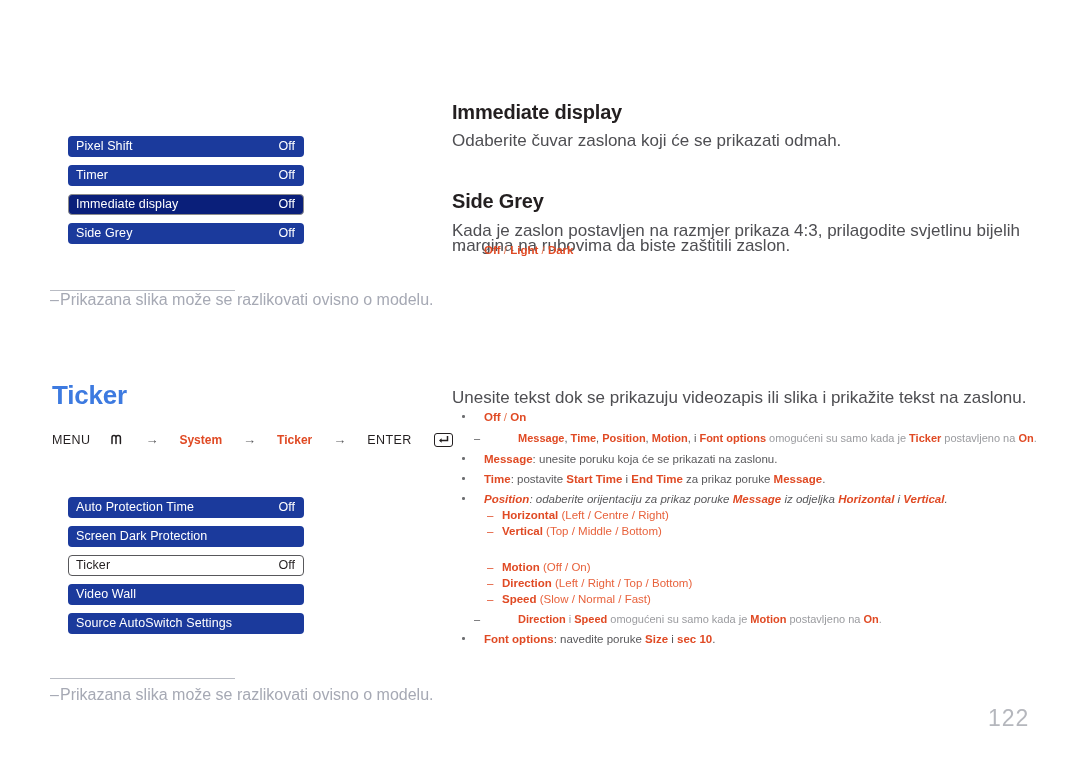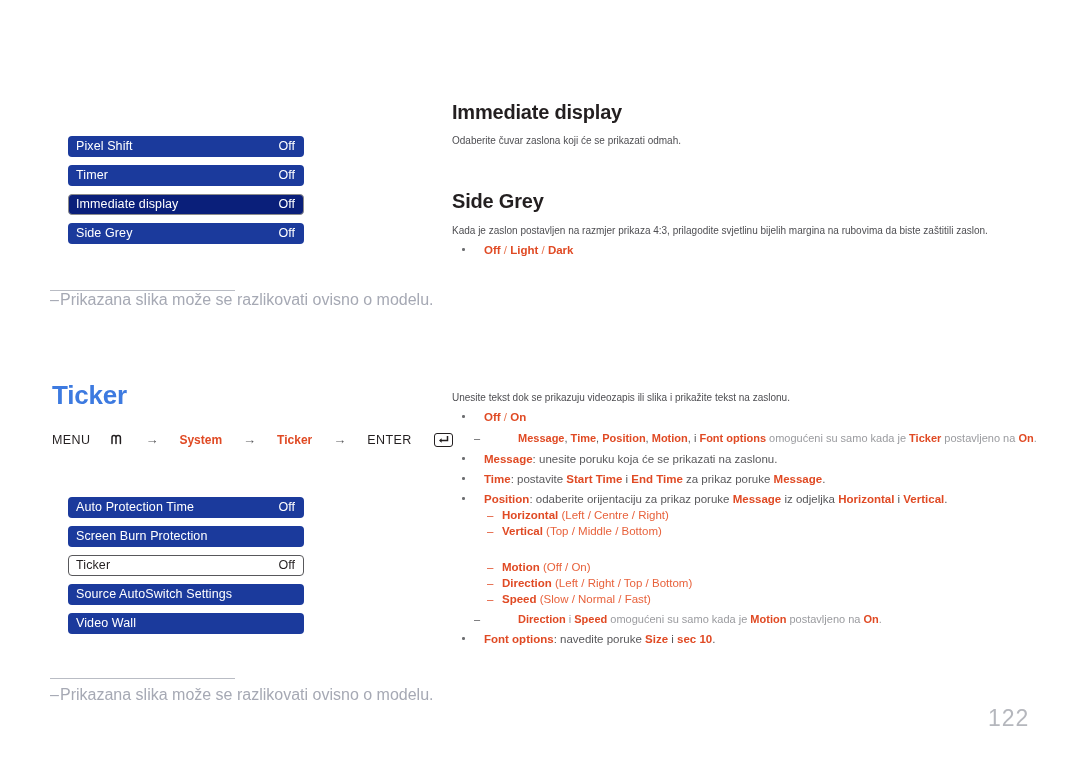--- a/index.html
+++ b/index.html
@@ -98,21 +98,21 @@
     font-size: 26px;
     font-weight: bold;
     color: #3d7ae0;
     letter-spacing: -0.2px;
     white-space: nowrap;
   }
 
   
   .para {
     position: absolute;
-    font-size: 10px;
+    font-size: 17px;
     color: #4e4e52;
     line-height: 15px;
   }
 
   
   .bullet {
     position: absolute;
     font-size: 11.5px;
     line-height: 15px;
     color: #58585b;
@@ -264,33 +264,33 @@
       </svg>
     </span>
   </div>
 
   <div class="osd" style="left:68px; top:497px;">
     <div class="osd-row">
       <span class="lbl">Auto Protection Time</span>
       <span class="val">Off</span>
     </div>
     <div class="osd-row">
-      <span class="lbl">Screen Burn Protection</span>
+      <span class="lbl">Screen Dark Protection</span>
       <span class="val"></span>
     </div>
     <div class="osd-row sel-white">
       <span class="lbl">Ticker</span>
       <span class="val">Off</span>
     </div>
     <div class="osd-row">
+      <span class="lbl">Video Wall</span>
+      <span class="val"></span>
+    </div>
+    <div class="osd-row">
       <span class="lbl">Source AutoSwitch Settings</span>
-      <span class="val"></span>
-    </div>
-    <div class="osd-row">
-      <span class="lbl">Video Wall</span>
       <span class="val"></span>
     </div>
   </div>
 
   <div class="footnote-rule" style="left:50px; top:678px;"></div>
   <div class="footnote" style="left:50px; top:688px;">
     <span class="dash">‒</span><span>Prikazana slika može se razlikovati ovisno o modelu.</span>
   </div>
 
   <div class="h-black" style="left:452px; top:101px;">Immediate display</div>
@@ -320,21 +320,21 @@
   <div class="bullet" style="left:462px; top:452px;">
     <span class="dot"></span>
     <span class="body"><span class="o">Message</span><span class="dk">: unesite poruku koja će se prikazati na zaslonu.</span></span>
   </div>
 
   <div class="bullet" style="left:462px; top:472px;">
     <span class="dot"></span>
     <span class="body"><span class="o">Time</span><span class="dk">: postavite </span><span class="o">Start Time</span><span class="dk"> i </span><span class="o">End Time</span><span class="dk"> za prikaz poruke </span><span class="o">Message</span><span class="dk">.</span></span>
   </div>
 
-  <div class="bullet" style="left:462px; top:492px;">
+  <div class="bullet" style="left:462px; top:492px;font-style:italic;">
     <span class="dot"></span>
     <span class="body"><span class="o">Position</span><span class="dk">: odaberite orijentaciju za prikaz poruke </span><span class="o">Message</span><span class="dk"> iz odjeljka </span><span class="o">Horizontal</span><span class="dk"> i </span><span class="o">Vertical</span><span class="dk">.</span></span>
   </div>
 
   <div class="sub" style="left:487px; top:508px;">
     <span class="ndash">‒</span>
     <span class="body"><span class="o">Horizontal</span><span class="ol"> (Left / Centre / Right)</span></span>
   </div>
 
   <div class="sub" style="left:487px; top:524px;">

